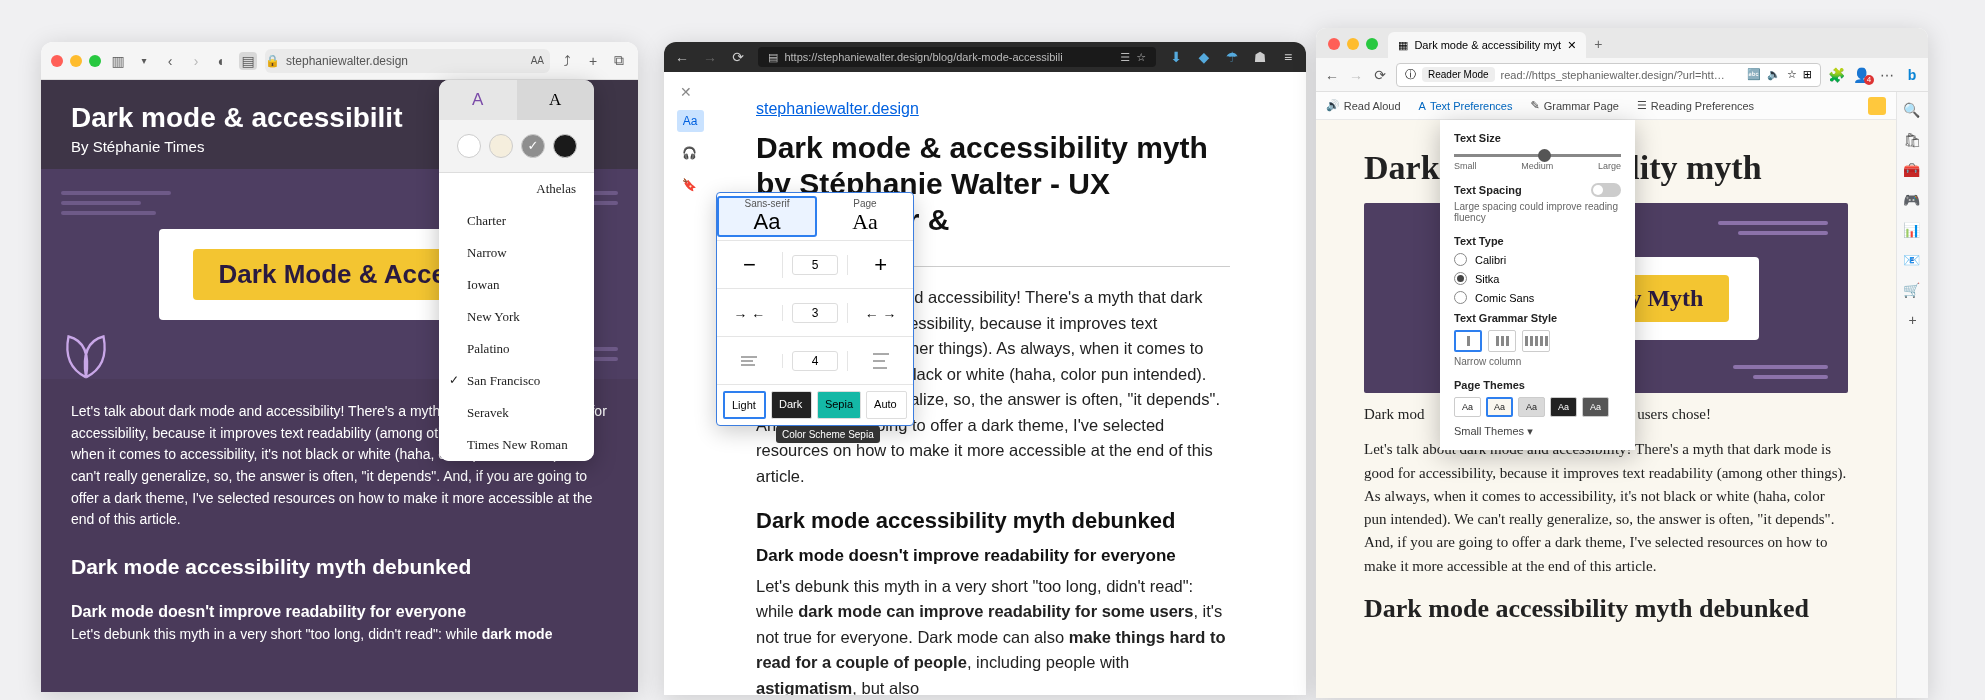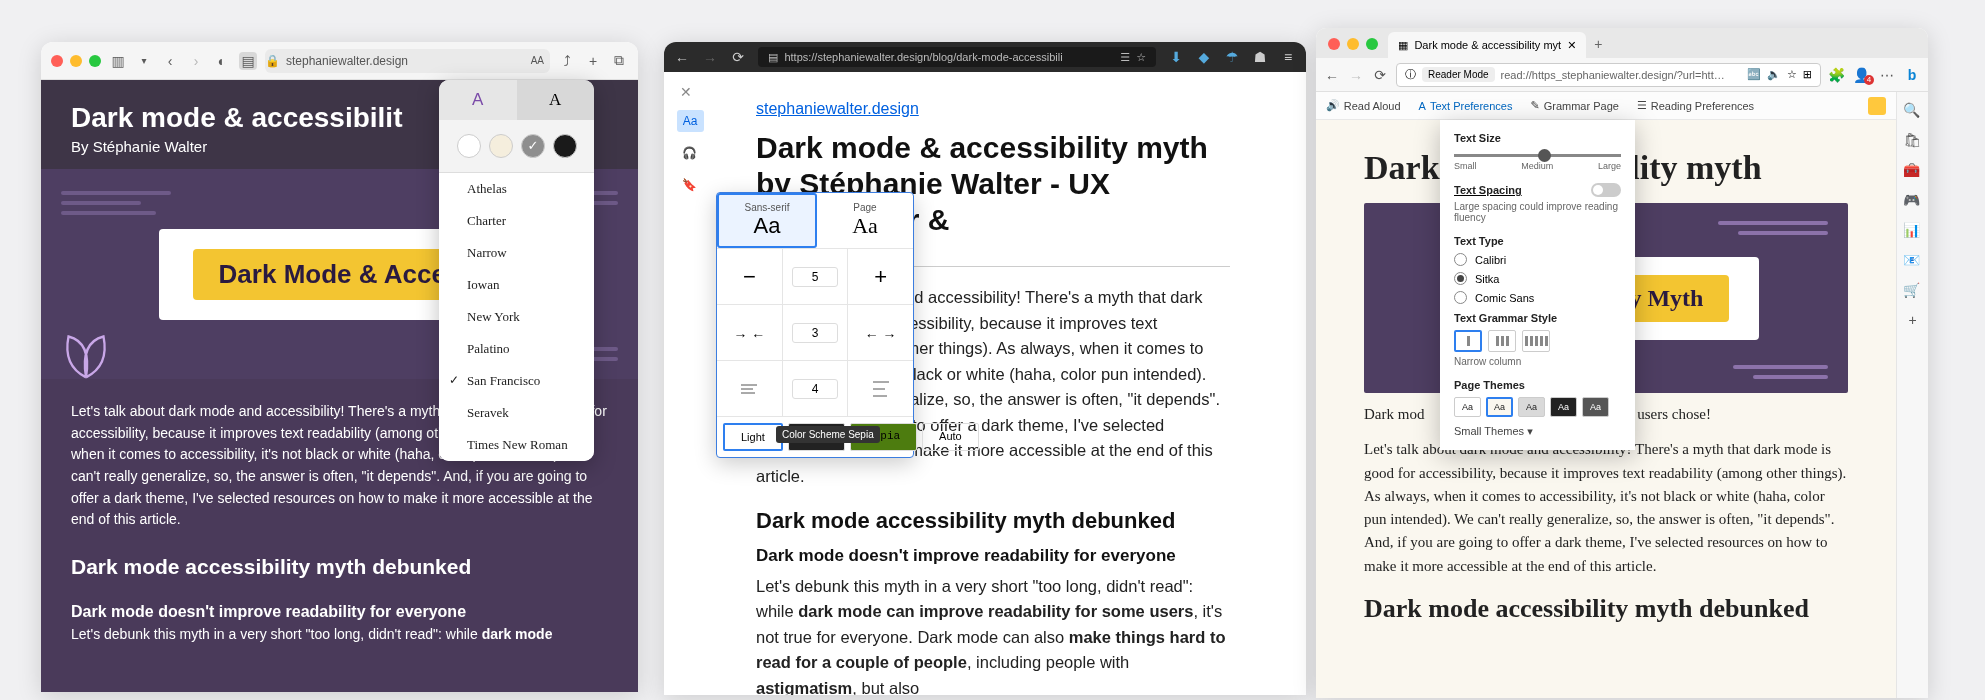--- a/index.html
+++ b/index.html
@@ -51,33 +51,33 @@
   .w2-main { position:absolute; left:52px; top:30px; right:0; padding:28px 76px 20px 40px; }
   .w2-site { color:#0060df; text-decoration:underline; font-size:16px; }
   .w2-h1 { font-size:30px; font-weight:800; margin-top:12px; line-height:1.2; color:#111; }
   .w2-hr { border:0; border-top:1px solid #ccc; margin:28px 0 18px; }
   .w2-main p { font-size:16.5px; line-height:1.55; color:#222; margin-bottom:16px; }
   .w2-main h2 { font-size:22px; font-weight:800; margin:18px 0 10px; color:#111; }
   .w2-main h3 { font-size:17px; font-weight:800; margin:12px 0 8px; color:#111; }
 
   
   .w2-pop { position:absolute; left:52px; top:150px; width:198px; background:#fff; border:1px solid #3b7de0; border-radius:4px; box-shadow:0 6px 22px rgba(0,0,0,0.2); z-index:20; }
-  .w2-row { display:flex; border-bottom:1px solid #e5e5e5; height:56px; }
+  .w2-row { display:flex; border-bottom:1px solid #e5e5e5; height:48px;align-items:center; }
   .w2-cell { flex:1; display:flex; align-items:center; justify-content:center; border-right:1px solid #e5e5e5; }
   .w2-cell:last-child { border-right:0; }
   .w2-font-box { flex-direction:column; gap:0; }
   .w2-font-box.sel { background:#ebf3ff; border:2px solid #2e7fef; border-radius:3px; }
   .w2-font-lbl { font-size:10px; color:#555; }
   .w2-font-aa { font-size:22px; }
   .w2-ctr { width:46px; text-align:center; border:1px solid #ddd; border-radius:3px; font-size:12px; padding:2px 0; }
   .w2-themes { display:flex; padding:6px; gap:5px; }
-  .w2-theme { flex:1; text-align:center; font-size:11px; padding:6px 16px; border:1px solid #ddd; border-radius:2px; }
+  .w2-theme { flex:1; text-align:left; font-size:11px; padding:6px 7px; border:1px solid #ddd; border-radius:2px; }
   .w2-theme.sel { border:2px solid #2e7fef; }
   .w2-theme.dk { background:#222; color:#fff; }
-  .w2-theme.sp { background:#4d7c0f;font-family:Liberation Mono, monospace; }
+  .w2-theme.sp { background:#14b8a6; }
   .w2-tip { position:absolute; left:112px; top:384px; background:#333; color:#fff; font-size:10px; padding:3px 6px; border-radius:3px; z-index:21; }
 
   
   .win3 { position:absolute; left:1316px; top:28px; width:612px; height:670px; background:#fff; border-radius:10px 10px 0 0; box-shadow:0 4px 24px rgba(0,0,0,0.15); overflow:hidden; }
   .w3-tabs { height:30px; background:#e8e8e8; display:flex; align-items:flex-end; padding-left:8px; }
   .w3-tabs .traffic { margin:0 10px 8px 4px; }
   .w3-tab { background:#f7f7f7; height:26px; padding:0 10px; display:flex; align-items:center; font-size:11px; gap:6px; border-radius:6px 6px 0 0; }
   .w3-toolbar { height:34px; background:#f7f7f7; display:flex; align-items:center; padding:0 8px; gap:8px; border-bottom:1px solid #e0e0e0; }
   .w3-url { flex:1; background:#fff; border:1px solid #ccc; border-radius:4px; height:24px; display:flex; align-items:center; padding:0 8px; font-size:11px; gap:6px; }
   .w3-pill { background:#eee; border-radius:4px; padding:2px 6px; font-size:10px; }
@@ -93,21 +93,21 @@
   .w3-body h2 { font-size:26px; font-weight:700; margin-top:16px; }
   .w3-cap { font-size:14px; margin:6px 0 12px; }
 
   
   .w3-pop { position:absolute; left:124px; top:92px; width:195px; background:#fff; box-shadow:0 6px 24px rgba(0,0,0,0.25); padding:12px 14px; z-index:20; font-family:-apple-system,sans-serif; }
   .w3-sec-lbl { font-size:11px; font-weight:600; color:#222; margin-bottom:6px; }
   .w3-slider-row { display:flex; flex-direction:column; margin-bottom:12px; }
   .w3-slider { width:100%; height:3px; background:#888; position:relative; margin:4px 0; }
   .w3-slider::after { content:''; position:absolute; left:50%; top:-5px; width:13px; height:13px; border-radius:50%; background:#555; }
   .w3-sl-lbls { display:flex; justify-content:space-between; font-size:9px; color:#666; }
-  .w3-tog-row { display:flex; justify-content:space-between; align-items:center; margin-bottom:4px;text-decoration:underline; }
+  .w3-tog-row { display:flex; justify-content:space-between; align-items:center; margin-bottom:4px; }
   .w3-toggle { width:30px; height:14px; background:#ccc; border-radius:8px; position:relative; }
   .w3-toggle::after { content:''; position:absolute; left:2px; top:2px; width:10px; height:10px; background:#fff; border-radius:50%; }
   .w3-hint { font-size:10px; color:#666; margin-bottom:12px; }
   .w3-radio-row { display:flex; align-items:center; gap:8px; font-size:11px; margin-bottom:6px; }
   .w3-radio { width:13px; height:13px; border:1px solid #888; border-radius:50%; display:inline-block; position:relative; }
   .w3-radio.sel::after { content:''; position:absolute; left:2px; top:2px; width:7px; height:7px; background:#444; border-radius:50%; }
   .w3-cols { display:flex; gap:6px; margin-bottom:4px; }
   .w3-col { width:28px; height:22px; border:1px solid #ccc; border-radius:2px; display:flex; align-items:center; justify-content:center; }
   .w3-col.sel { border:2px solid #2e7fef; }
   .w3-col span { display:inline-block; width:3px; height:10px; background:#888; margin:0 1px; }
@@ -140,21 +140,21 @@
       <span style="margin-left:auto;margin-right:6px;font-size:10px">AA</span>
     </div>
     <div class="tb-btn">⤴</div>
     <div class="tb-btn">+</div>
     <div class="tb-btn">⧉</div>
   </div>
 
   <div class="w1-body">
     <div class="w1-head">
       <div class="w1-title">Dark mode &amp; accessibilit</div>
-      <div class="w1-by">By Stéphanie Walter</div>
+      <div class="w1-by">By Stéphanie Times</div>
     </div>
     <div class="w1-hero">
       <span class="w1-stripe" style="top:22px;left:20px"></span>
       <span class="w1-stripe" style="top:32px;left:20px;width:80px"></span>
       <span class="w1-stripe" style="top:42px;left:20px;width:95px"></span>
       <span class="w1-stripe" style="top:22px;right:20px"></span>
       <span class="w1-stripe" style="top:32px;right:20px;width:95px"></span>
       <span class="w1-stripe" style="bottom:28px;right:20px;width:90px"></span>
       <span class="w1-stripe" style="bottom:18px;right:20px;width:70px"></span>
       <div class="leaf" style="bottom:-10px;left:10px">
@@ -189,21 +189,21 @@
       <div class="w1-pop-tab sel"><span style="font-family:sans-serif;color:#7a4aa8">A</span></div>
       <div class="w1-pop-tab"><span>A</span></div>
     </div>
     <div class="w1-colors" id="safari-colors">
         <div class="w1-dot" style="background: rgb(255, 255, 255);"></div>
         <div class="w1-dot" style="background: rgb(245, 238, 221);"></div>
         <div class="w1-dot chk" style="background: rgb(142, 142, 142);"></div>
         <div class="w1-dot" style="background: rgb(26, 26, 26);"></div>
       </div>
     <div class="w1-fonts" id="safari-fonts">
-        <div class="w1-font" style="font-family: Athelas, serif;">Athelas</div>
+        <div class="w1-font" style="font-family: Athelas, serif; text-align: right;">Athelas</div>
         <div class="w1-font" style="font-family: Charter, serif;">Charter</div>
         <div class="w1-font" style="font-family: Georgia, serif;">Narrow</div>
         <div class="w1-font" style="font-family: Iowan, serif;">Iowan</div>
         <div class="w1-font" style="font-family: &quot;New York&quot;, serif;">New York</div>
         <div class="w1-font" style="font-family: Palatino, serif;">Palatino</div>
         <div class="w1-font sel" style="font-family: &quot;San Francisco&quot;, serif;">San Francisco</div>
         <div class="w1-font" style="font-family: Seravek, serif;">Seravek</div>
         <div class="w1-font" style="font-family: &quot;Times New Roman&quot;, serif;">Times New Roman</div>
       </div>
   </div>

